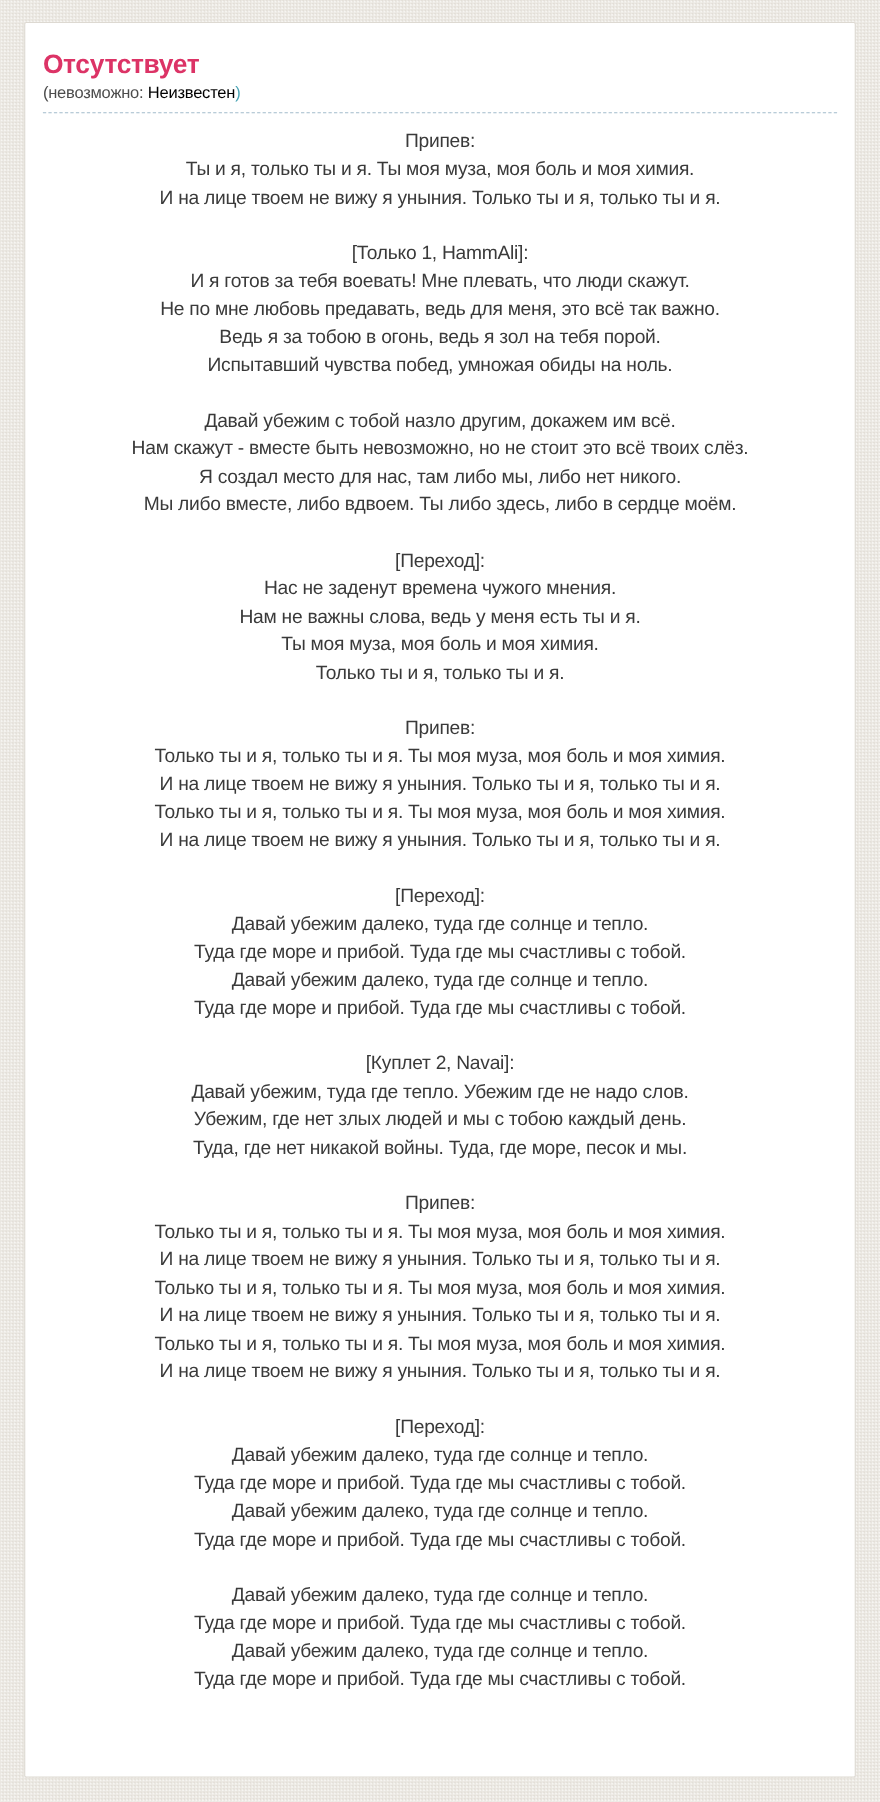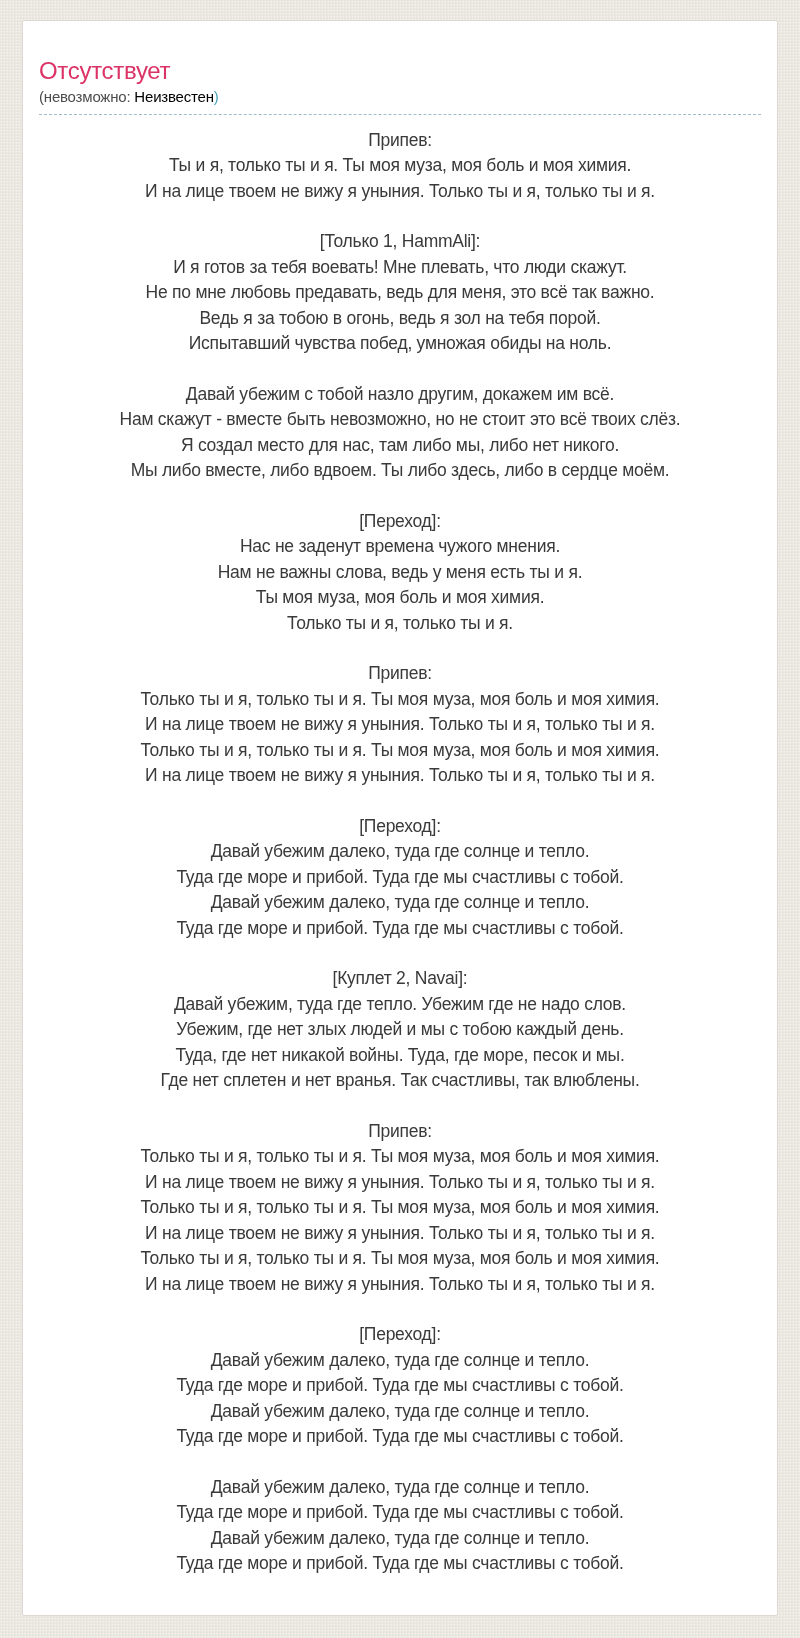--- a/index.html
+++ b/index.html
@@ -26,23 +26,23 @@
     border-radius: 2px;
     padding: 24px 16px 38px 16px;
     min-height: 1596px;
   }
   .song-header {
     border-bottom: 1px dashed #a3bccb;
     padding-bottom: 9px;
     margin-bottom: 13px;
   }
   .song-title {
-    margin: 12px 0 3px 0;
+    margin: 0 0 3px 0;
     font-size: 24px;
-    font-weight: 400;
+    font-weight: 700;
     letter-spacing: -0.3px;
     color: #dc3366;
     line-height: 1.15;
   }
   .artist-line {
     font-size: 15px;
     color: #4c4c4c;
     letter-spacing: -0.2px;
   }
   .artist-link {
@@ -117,21 +117,20 @@
         <div class="line">Давай убежим далеко, туда где солнце и тепло.</div>
         <div class="line">Туда где море и прибой. Туда где мы счастливы с тобой.</div>
         <div class="line">Давай убежим далеко, туда где солнце и тепло.</div>
         <div class="line">Туда где море и прибой. Туда где мы счастливы с тобой.</div>
       </div>
       <div class="stanza">
         <div class="line">[Куплет 2, Navai]:</div>
         <div class="line">Давай убежим, туда где тепло. Убежим где не надо слов.</div>
         <div class="line">Убежим, где нет злых людей и мы с тобою каждый день.</div>
         <div class="line">Туда, где нет никакой войны. Туда, где море, песок и мы.</div>
-        <div class="line">Где нет сплетен и нет вранья. Так счастливы, так влюблены.</div>
       </div>
       <div class="stanza">
         <div class="line">Припев:</div>
         <div class="line">Только ты и я, только ты и я. Ты моя муза, моя боль и моя химия.</div>
         <div class="line">И на лице твоем не вижу я уныния. Только ты и я, только ты и я.</div>
         <div class="line">Только ты и я, только ты и я. Ты моя муза, моя боль и моя химия.</div>
         <div class="line">И на лице твоем не вижу я уныния. Только ты и я, только ты и я.</div>
         <div class="line">Только ты и я, только ты и я. Ты моя муза, моя боль и моя химия.</div>
         <div class="line">И на лице твоем не вижу я уныния. Только ты и я, только ты и я.</div>
       </div>

